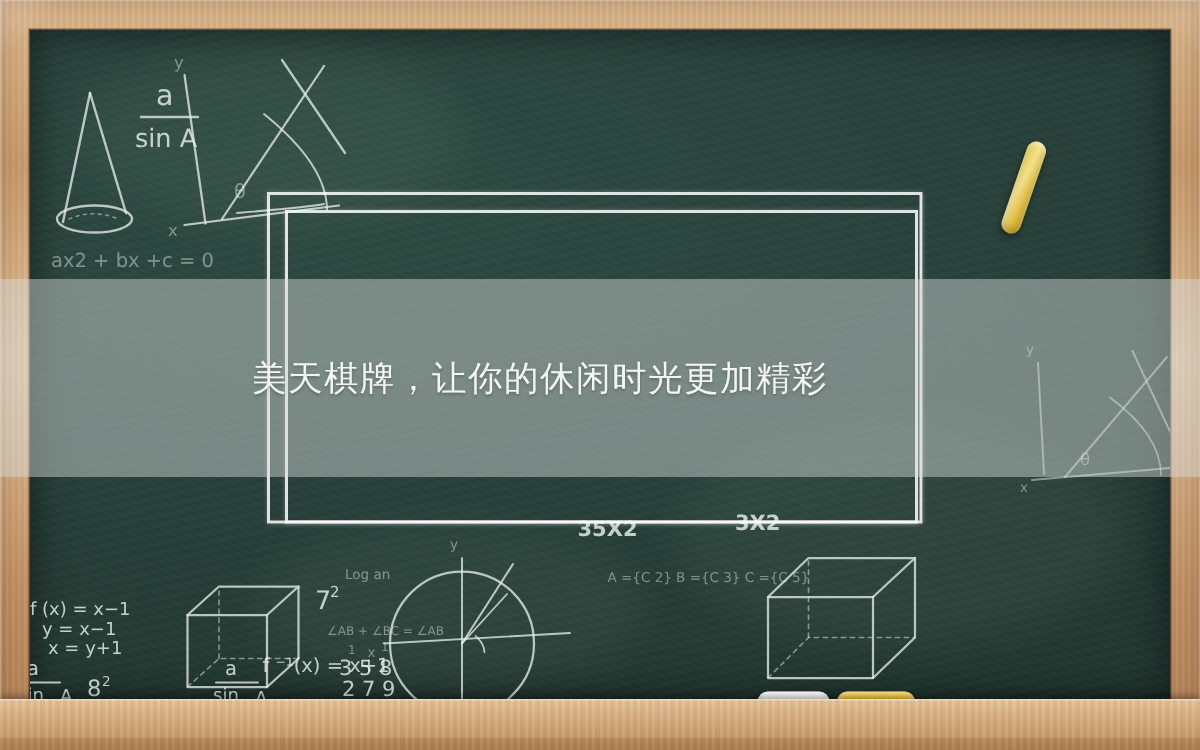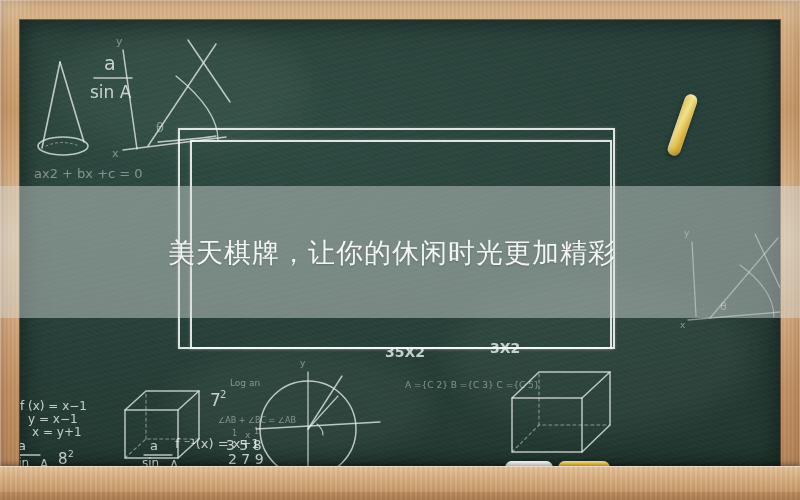--- a/index.html
+++ b/index.html
@@ -95,21 +95,21 @@
 
   
   .banner{
     position:absolute;left:0;right:0;top:186px;height:132px;
     background:rgba(215,221,218,.46);
     backdrop-filter:blur(0px);
   }
   .banner-title{
     position:absolute;left:168px;top:236px;
     font-family:"DejaVu Sans","Liberation Sans",sans-serif;
-    font-size:27px;line-height:34px;
+    font-size:23px;line-height:34px;
     color:#f2f5f3;
     letter-spacing:1px;
     white-space:nowrap;
     text-shadow:0 1px 2px rgba(0,0,0,.22);
   }
 
   
   .chalk-stick{
     position:absolute;border-radius:7px;
     box-shadow:0 2px 4px rgba(0,0,0,.45), inset 0 -3px 5px rgba(0,0,0,.18), inset 0 2px 3px rgba(255,255,255,.5);

